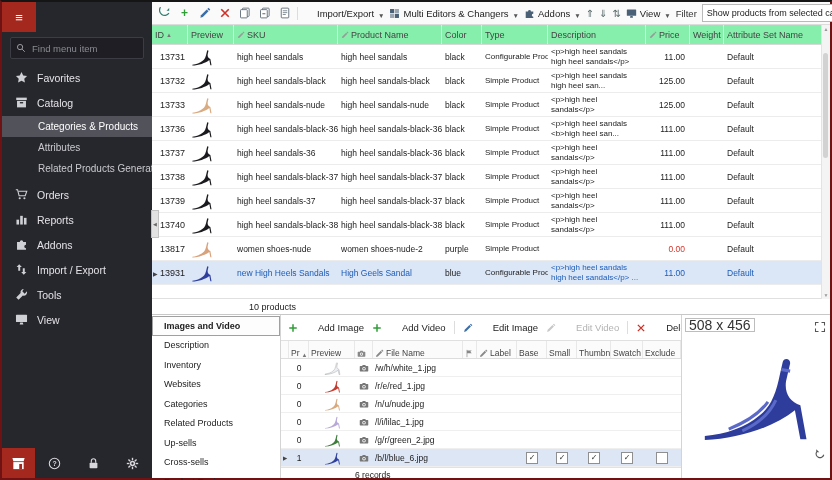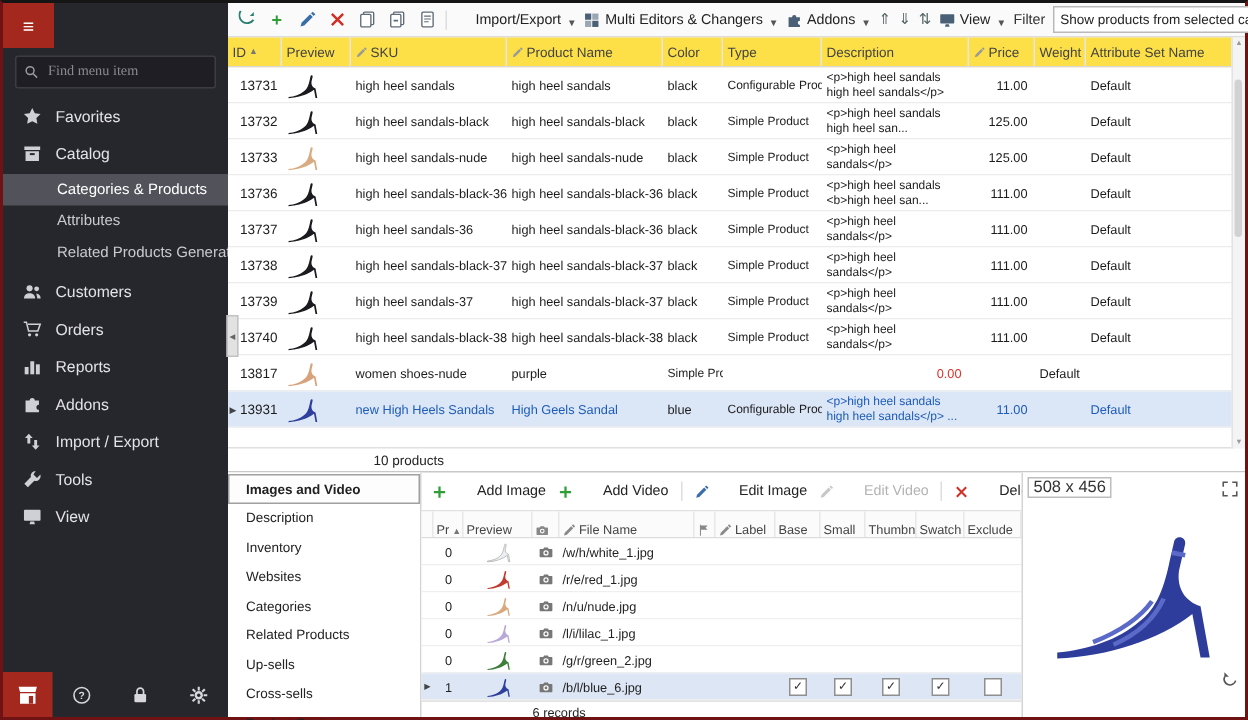--- a/index.html
+++ b/index.html
@@ -7,21 +7,21 @@
        font-family:"Liberation Sans",sans-serif;-webkit-font-smoothing:antialiased}
   #app{position:absolute;inset:0;border:2px solid #6e1214;border-top-color:#151515;display:flex;background:#fff}
 
   
   #sidebar{width:150px;flex:none;background:#26262d;color:#e6e6e9;display:flex;flex-direction:column}
   .sb-top{height:30px;flex:none;display:flex;align-items:center}
   .hamb{width:34px;height:30px;background:#a5281f;color:#fff;display:flex;align-items:center;justify-content:center;font-size:13px;cursor:pointer}
   .sb-search{margin:5px 8px 6px;height:20px;border:1px solid #3c3c45;background:#1e1e24;border-radius:2px;
              display:flex;align-items:center;gap:4px;padding:0 5px;flex:none}
   .sb-search .icn{width:10px;height:10px;color:#9a9aa2;flex:none}
-  .sb-search input{background:transparent;border:0;outline:0;color:#ccc;font-size:9.5px;width:100%;font-family:Liberation Serif, serif}
+  .sb-search input{background:transparent;border:0;outline:0;color:#ccc;font-size:9.5px;width:100%;font-family:Liberation Sans, sans-serif}
   .sb-search input::placeholder{color:#8a8a92}
   #sb-menu{flex:1;overflow:hidden}
   .sb-item{height:25px;display:flex;align-items:center;gap:9px;padding-left:13px;font-size:10.5px;color:#e3e3e7;cursor:pointer}
   .sb-item .icn{width:13px;height:13px;color:#cfcfd6;flex:none}
   .sb-children{padding:1px 0 3px}
   .sb-child{height:21px;display:flex;align-items:center;padding-left:36px;font-size:10px;color:#c9c9cf;cursor:pointer;white-space:nowrap}
   .sb-child.active{background:#52525b;color:#fff}
   .sb-bottom{height:30px;flex:none;margin-top:auto;display:flex;align-items:center}
   .sb-store{width:33px;height:30px;background:#a5281f;color:#fff;display:flex;align-items:center;justify-content:center;cursor:pointer}
   .sb-store .icn{width:15px;height:15px}
@@ -45,21 +45,21 @@
   .sortico{font-size:10px;color:#566;cursor:pointer;flex:none}
   #tb-right{margin-left:auto;display:inline-flex;align-items:center;gap:5px}
   .f-label{color:#333}
   .f-select{height:16px;border:1px solid #b9b9b9;background:#fff;display:inline-flex;align-items:center;gap:4px;
             padding:0 4px;font-size:9px;color:#222;width:176px;justify-content:space-between;cursor:pointer;overflow:hidden;white-space:nowrap}
 
   
   :root{--gcols:36px 46px 104px 104px 40px 66px 98px 44px 34px 1fr;
         --mcols:8px 20px 46px 18px 90px 14px 40px 30px 30px 34px 32px 1fr}
   #grid{flex:1;min-height:0;display:flex;flex-direction:column;position:relative;padding-right:8px}
-  #grid-header{display:grid;grid-template-columns:var(--gcols);height:19px;flex:none;background:#fde047;border-bottom:1px solid #d8d8d8}
+  #grid-header{display:grid;grid-template-columns:var(--gcols);height:19px;flex:none;background:#86efac;border-bottom:1px solid #d8d8d8}
   .gh{display:flex;align-items:center;gap:2px;padding:0 3px;font-size:9px;color:#444;border-right:1px solid #e6e6e6;
       overflow:hidden;white-space:nowrap;cursor:pointer}
   .gh .icn{width:8px;height:8px;color:#999;flex:none}
   .sortg{font-size:6px;color:#777}
   .grow{display:grid;grid-template-columns:var(--gcols);height:23px;border-bottom:1px solid #ececec;align-items:center;cursor:pointer;background:#fff}
   .gc{padding:0 3px;font-size:8.5px;color:#1c1c1c;overflow:hidden;white-space:nowrap;height:100%;display:flex;align-items:center;position:relative}
   .c-id{padding-left:8px;font-size:9px}
   .mark{position:absolute;left:1px;top:50%;transform:translateY(-50%);font-size:6px;color:#444}
   .c-type{font-size:8px}
   .c-desc{white-space:normal}
@@ -99,21 +99,21 @@
   .mrow.sel{background:#dce6f5}
   .mmark{font-size:5.5px;color:#444}
   .cb{width:10px;height:10px;border:1px solid #8f8f8f;background:#fff;display:inline-flex;align-items:center;justify-content:center;
       font-size:8px;line-height:1;color:#333;cursor:pointer}
   #media-status{margin-top:auto;height:14px;flex:none;border-top:1px solid #e2e2e2;display:flex;align-items:center;
                 padding-left:74px;font-size:8.5px;color:#222}
 
   
   #preview{width:148px;flex:none;border-left:1px solid #d4d4d4;position:relative;background:#fff;
            display:flex;align-items:center;justify-content:center}
-  .pv-chip{position:absolute;top:3px;left:3px;border:1px solid #bdbdbd;background:#fff;font-size:11px;color:#333;
+  .pv-chip{position:absolute;top:3px;left:3px;border:1px solid #bdbdbd;background:#fff;font-size:14px;color:#333;
            padding:0 3px;line-height:12px;z-index:2}
   .pv-ic{position:absolute;width:12px;height:12px;color:#555;cursor:pointer;z-index:2}
   .pv-fs{top:4px;right:4px}.pv-ext{top:20px;right:4px}.pv-rot{bottom:20px;right:4px}.pv-zoom{bottom:4px;right:4px}
 
   #splitter{position:absolute;left:-1px;top:208px;width:6px;height:26px;background:#e2e2e2;border:1px solid #c2c2c2;
             display:flex;align-items:center;justify-content:center;font-size:5px;color:#666;cursor:pointer;z-index:3}
 </style>
 </head>
 <body>
 
@@ -152,31 +152,20 @@
           <span>Catalog</span>
         </div>
         <div class="sb-children">
           <div class="sb-child active">Categories &amp; Products</div>
           <div class="sb-child">Attributes</div>
           <div class="sb-child">Related Products Generator</div>
         </div>
         <div class="sb-item">
           <span class="icn">
             <svg viewBox="0 0 16 16" fill="currentColor">
-              <circle cx="5.8" cy="5.2" r="2.5"></circle>
-              <path d="M1.2 13.5c0-2.6 2.1-4.2 4.6-4.2s4.6 1.6 4.6 4.2z"></path>
-              <circle cx="11.6" cy="5.6" r="2"></circle>
-              <path d="M11.3 9.4c2.1.3 3.6 1.7 3.6 4.1h-2.7z"></path>
-            </svg>
-          </span>
-          <span>Customers</span>
-        </div>
-        <div class="sb-item">
-          <span class="icn">
-            <svg viewBox="0 0 16 16" fill="currentColor">
               <path fill="none" stroke="currentColor" stroke-width="1.3" d="M1 2.2h2.2L5 9.5h7.6l1.9-5.6H4.5"></path>
               <circle cx="5.8" cy="12.6" r="1.3"></circle>
               <circle cx="11.6" cy="12.6" r="1.3"></circle>
             </svg>
           </span>
           <span>Orders</span>
         </div>
         <div class="sb-item">
           <span class="icn">
             <svg viewBox="0 0 16 16" fill="currentColor">
@@ -569,20 +558,21 @@
             <div class="gc c-attr">Default</div>
           </div>
           <div class="grow">
             <div class="gc c-id">13817</div>
             <div class="gc c-prev">
               <svg viewBox="0 0 34 28" width="22" height="18">
                 <path d="M2 26 C8 25.5 14 23.5 18 20 C21.5 17.5 23 13 24 8 L24.8 4.5 C25 3 27.2 3.2 27 4.8 L25.8 10 C25.3 13.5 27 16 30 17 L31.8 27 L30 27 L28.4 18.5 C22 23.5 12 26.8 2 27.2 Z" fill="#d8a27c"></path>
               </svg>
             </div>
             <div class="gc c-name">women shoes-nude</div>
+            <div class="gc c-sku">women shoes-nude-2</div>
             <div class="gc c-color">purple</div>
             <div class="gc c-type">Simple Product</div>
             <div class="gc c-desc">
               <span class="desc-t"></span>
             </div>
             <div class="gc c-price red">0.00</div>
             <div class="gc c-weight"></div>
             <div class="gc c-attr">Default</div>
           </div>
           <div class="grow sel">

